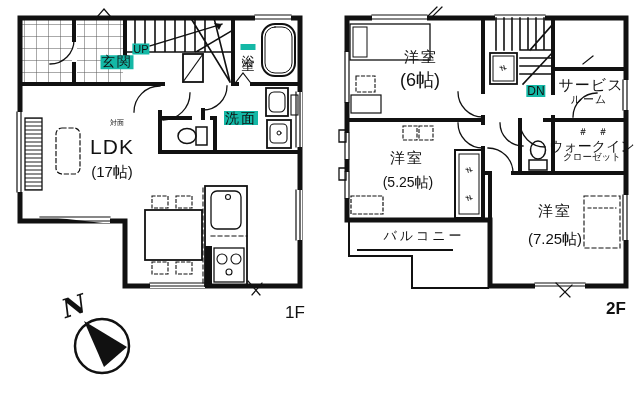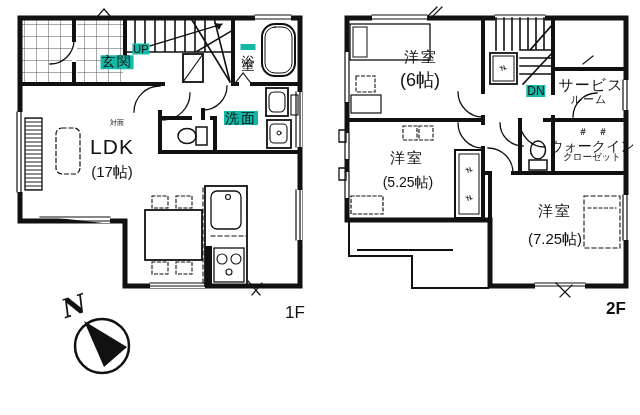--- a/index.html
+++ b/index.html
@@ -149,19 +149,20 @@
 <span class="lbl nobg" style="left:420px;top:80px;font-size:18px;">(6帖)</span>
 <span class="lbl" style="left:536px;top:91px;font-size:12px;">DN</span>
 <span class="lbl nobg" style="left:591px;top:84px;font-size:15px;letter-spacing:1px;">サービス</span>
 <span class="lbl nobg" style="left:589px;top:99px;font-size:11px;letter-spacing:1px;">ルーム</span>
 <span class="lbl nobg" style="left:407px;top:157px;font-size:15px;letter-spacing:2px;">洋室</span>
 <span class="lbl nobg" style="left:408px;top:182px;font-size:14px;">(5.25帖)</span>
 <span class="lbl nobg" style="left:592px;top:146px;font-size:14px;">ウォークイン</span>
 <span class="lbl nobg" style="left:592px;top:157px;font-size:9.5px;">クローゼット</span>
 <span class="lbl nobg" style="left:555px;top:210px;font-size:15px;letter-spacing:2px;">洋室</span>
 <span class="lbl nobg" style="left:555px;top:238px;font-size:15px;">(7.25帖)</span>
+<span class="lbl nobg" style="left:424px;top:235px;font-size:13px;letter-spacing:3px;">バルコニー</span>
 <span class="lbl nobg" style="left:616px;top:308px;font-size:17px;font-weight:bold;">2F</span>
 <span class="lbl nobg" style="left:593px;top:132px;font-size:10px;">＃　＃</span>
 <span class="lbl nobg" style="left:469px;top:170px;font-size:11px;transform:translate(-50%,-50%) rotate(75deg);">≠</span>
 <span class="lbl nobg" style="left:469px;top:198px;font-size:11px;transform:translate(-50%,-50%) rotate(75deg);">≠</span>
 <span class="lbl nobg" style="left:503px;top:68px;font-size:11px;transform:translate(-50%,-50%) rotate(75deg);">≠</span>
 
 </div>
 
 </body></html>

